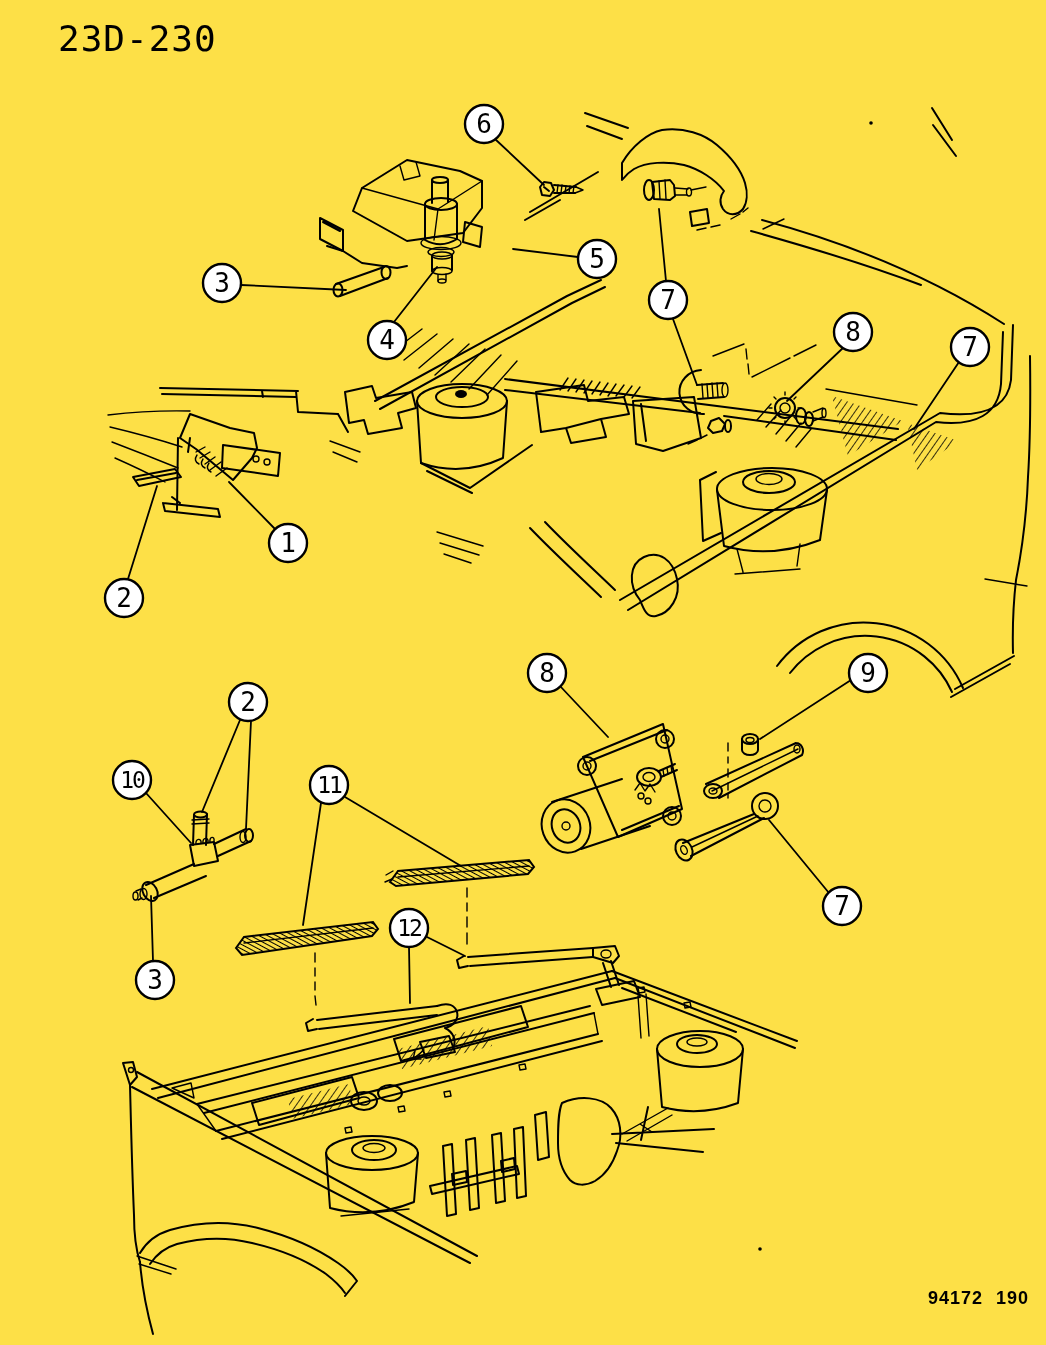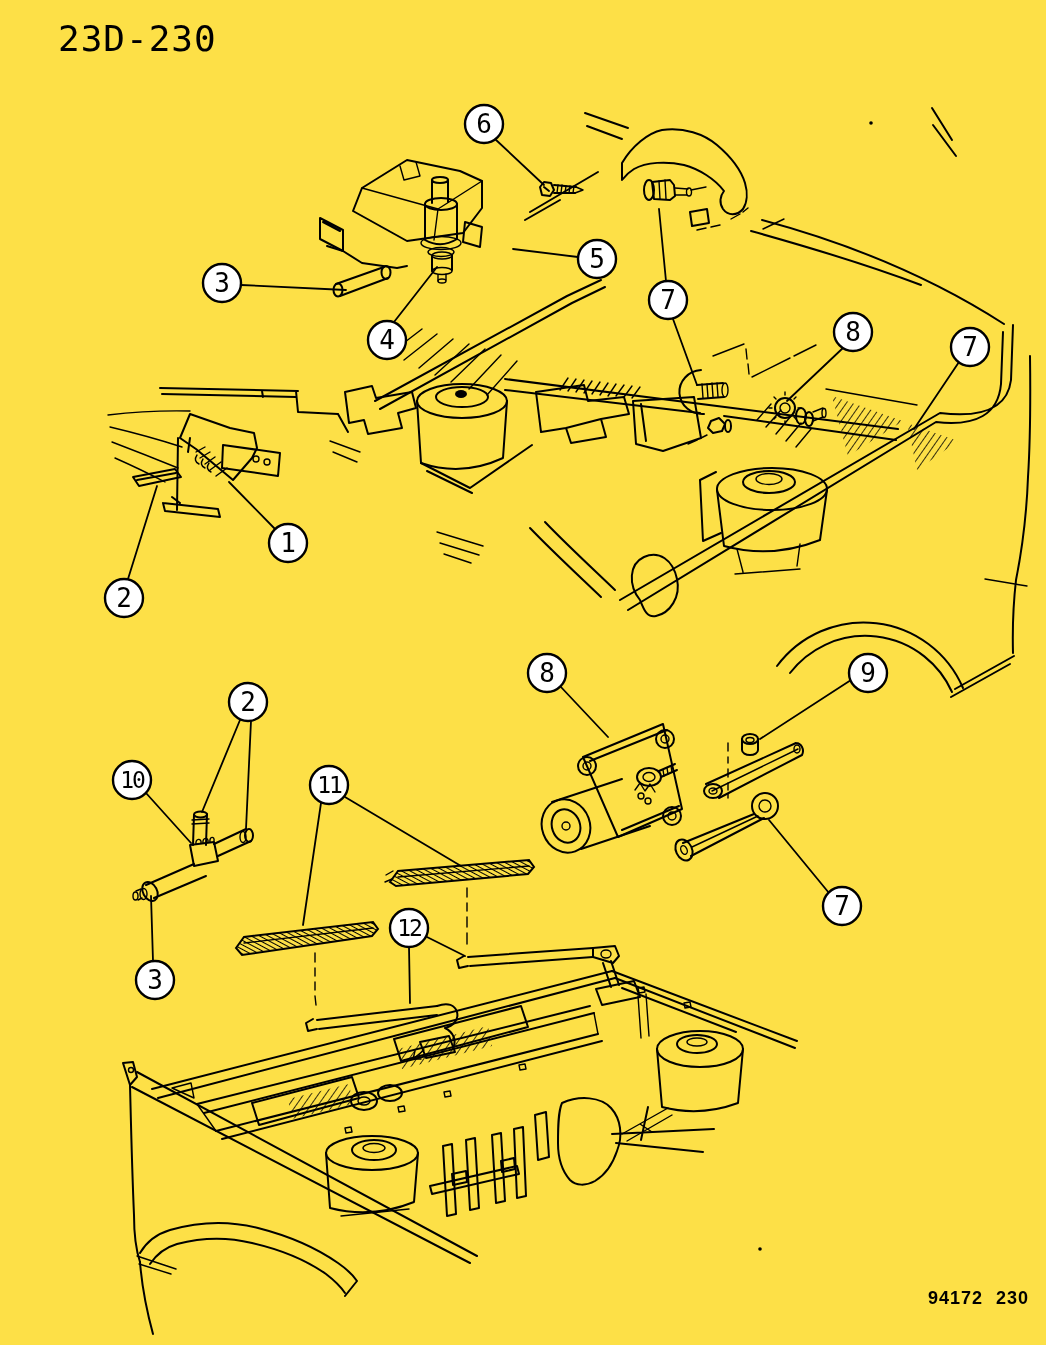--- a/index.html
+++ b/index.html
@@ -18,21 +18,21 @@
   .callout text{fill:#000;font-size:26px;text-anchor:middle;font-family:"DejaVu Sans Mono",monospace;}
   .callout text.two{font-size:23px;letter-spacing:-2px;}
   .hfill{stroke:none;}
 </style>
 </head>
 <body>
 
 <div class="stage">
 
   <div class="diagram-code">23D-230</div>
-  <div class="figure-code">94172 230</div>
+  <div class="figure-code">94172 190</div>
 
   <svg width="1046" height="1345" viewBox="0 0 1046 1345">
     <defs>
       <pattern id="bladeHatch" patternUnits="userSpaceOnUse" width="4" height="4" patternTransform="rotate(118)">
         <line x1="0" y1="0" x2="0" y2="4" stroke="#000" stroke-width="2"></line>
       </pattern>
       <pattern id="ventHatch" patternUnits="userSpaceOnUse" width="6" height="6" patternTransform="rotate(35)">
         <line x1="0" y1="0" x2="0" y2="6" stroke="#000" stroke-width="1.6"></line>
       </pattern>
     </defs>

